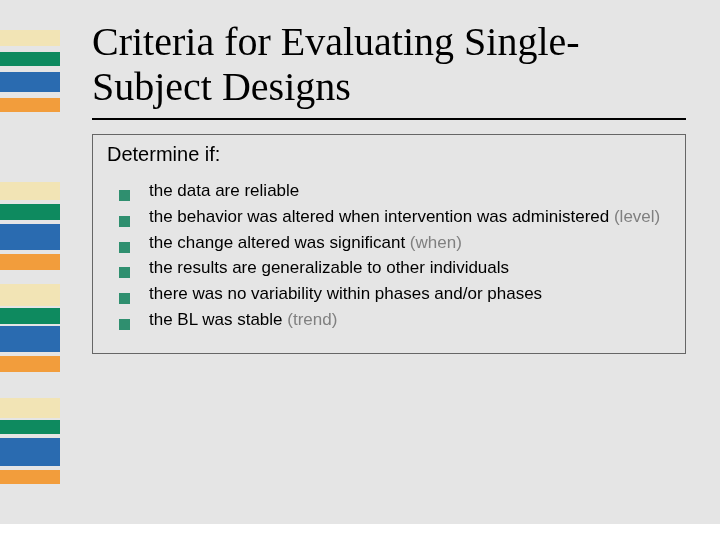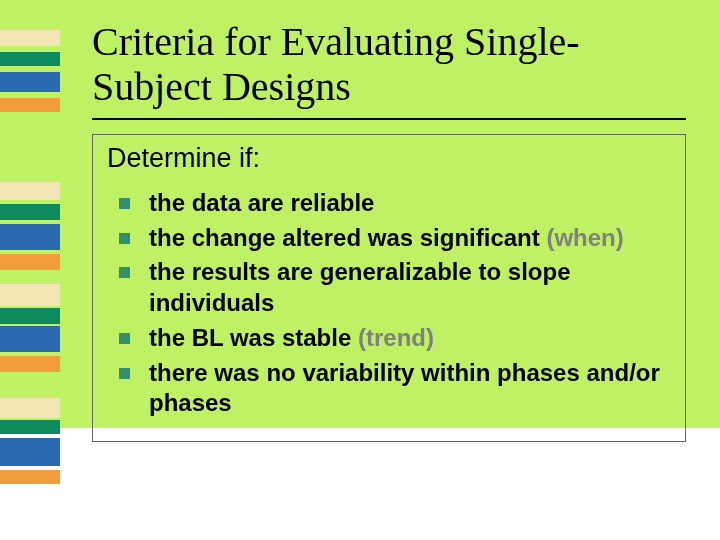--- a/index.html
+++ b/index.html
@@ -1,21 +1,21 @@
 <!DOCTYPE html>
 <html><head>
 <meta charset="utf-8">
 <style>
   * { box-sizing: border-box; margin: 0; padding: 0; }
   html, body { width: 720px; height: 540px; background: #fff; font-family: Arial, Helvetica, sans-serif; }
   .slide {
     position: relative;
     width: 720px;
-    height: 428px;
-    background: #bef264;
+    height: 524px;
+    background: #e5e5e5;
   }
   .stripe {
     position: absolute;
     left: 0;
     width: 60px;
   }
   .title {
     position: absolute;
     left: 92px;
     top: 20px;
@@ -36,36 +36,35 @@
   }
   .body {
     position: absolute;
     left: 92px;
     top: 134px;
     width: 594px;
     border: 1px solid #666;
     padding: 8px 14px 18px 14px;
   }
   .lead {
-    font-size: 27px;
+    font-size: 20px;
     color: #000;
     margin-bottom: 14px;
   }
   ul.items {
     list-style: none;
     padding-left: 12px;
   }
   ul.items li {
     position: relative;
     padding-left: 30px;
-    font-size: 24px;
+    font-size: 17px;
     line-height: 1.28;
     color: #000;
     margin-bottom: 4px;
-    font-weight: bold;
   }
   ul.items li .sq {
     position: absolute;
     left: 0;
     top: 10px;
     width: 11px;
     height: 11px;
     background: #2f8f6f;
   }
   .paren { color: #808080; }
@@ -93,19 +92,20 @@
       <div class="stripe" style="top: 470px; height: 14px; background: rgb(242, 157, 60);"></div>
     </div>
 
   <div class="title">Criteria for Evaluating Single-Subject Designs</div>
   <div class="underline"></div>
 
   <div class="body">
     <div class="lead">Determine if:</div>
     <ul class="items" id="bullet-list">
         <li><span class="sq"></span><span>the data are reliable</span></li>
+        <li><span class="sq"></span><span>the behavior was altered when intervention was administered </span><span class="paren">(level)</span></li>
         <li><span class="sq"></span><span>the change altered was significant </span><span class="paren">(when)</span></li>
-        <li><span class="sq"></span><span>the results are generalizable to slope individuals</span></li>
+        <li><span class="sq"></span><span>the results are generalizable to other individuals</span></li>
+        <li><span class="sq"></span><span>there was no variability within phases and/or phases</span></li>
         <li><span class="sq"></span><span>the BL was stable </span><span class="paren">(trend)</span></li>
-        <li><span class="sq"></span><span>there was no variability within phases and/or phases</span></li>
       </ul>
   </div>
 </div>
 
 </body></html>

